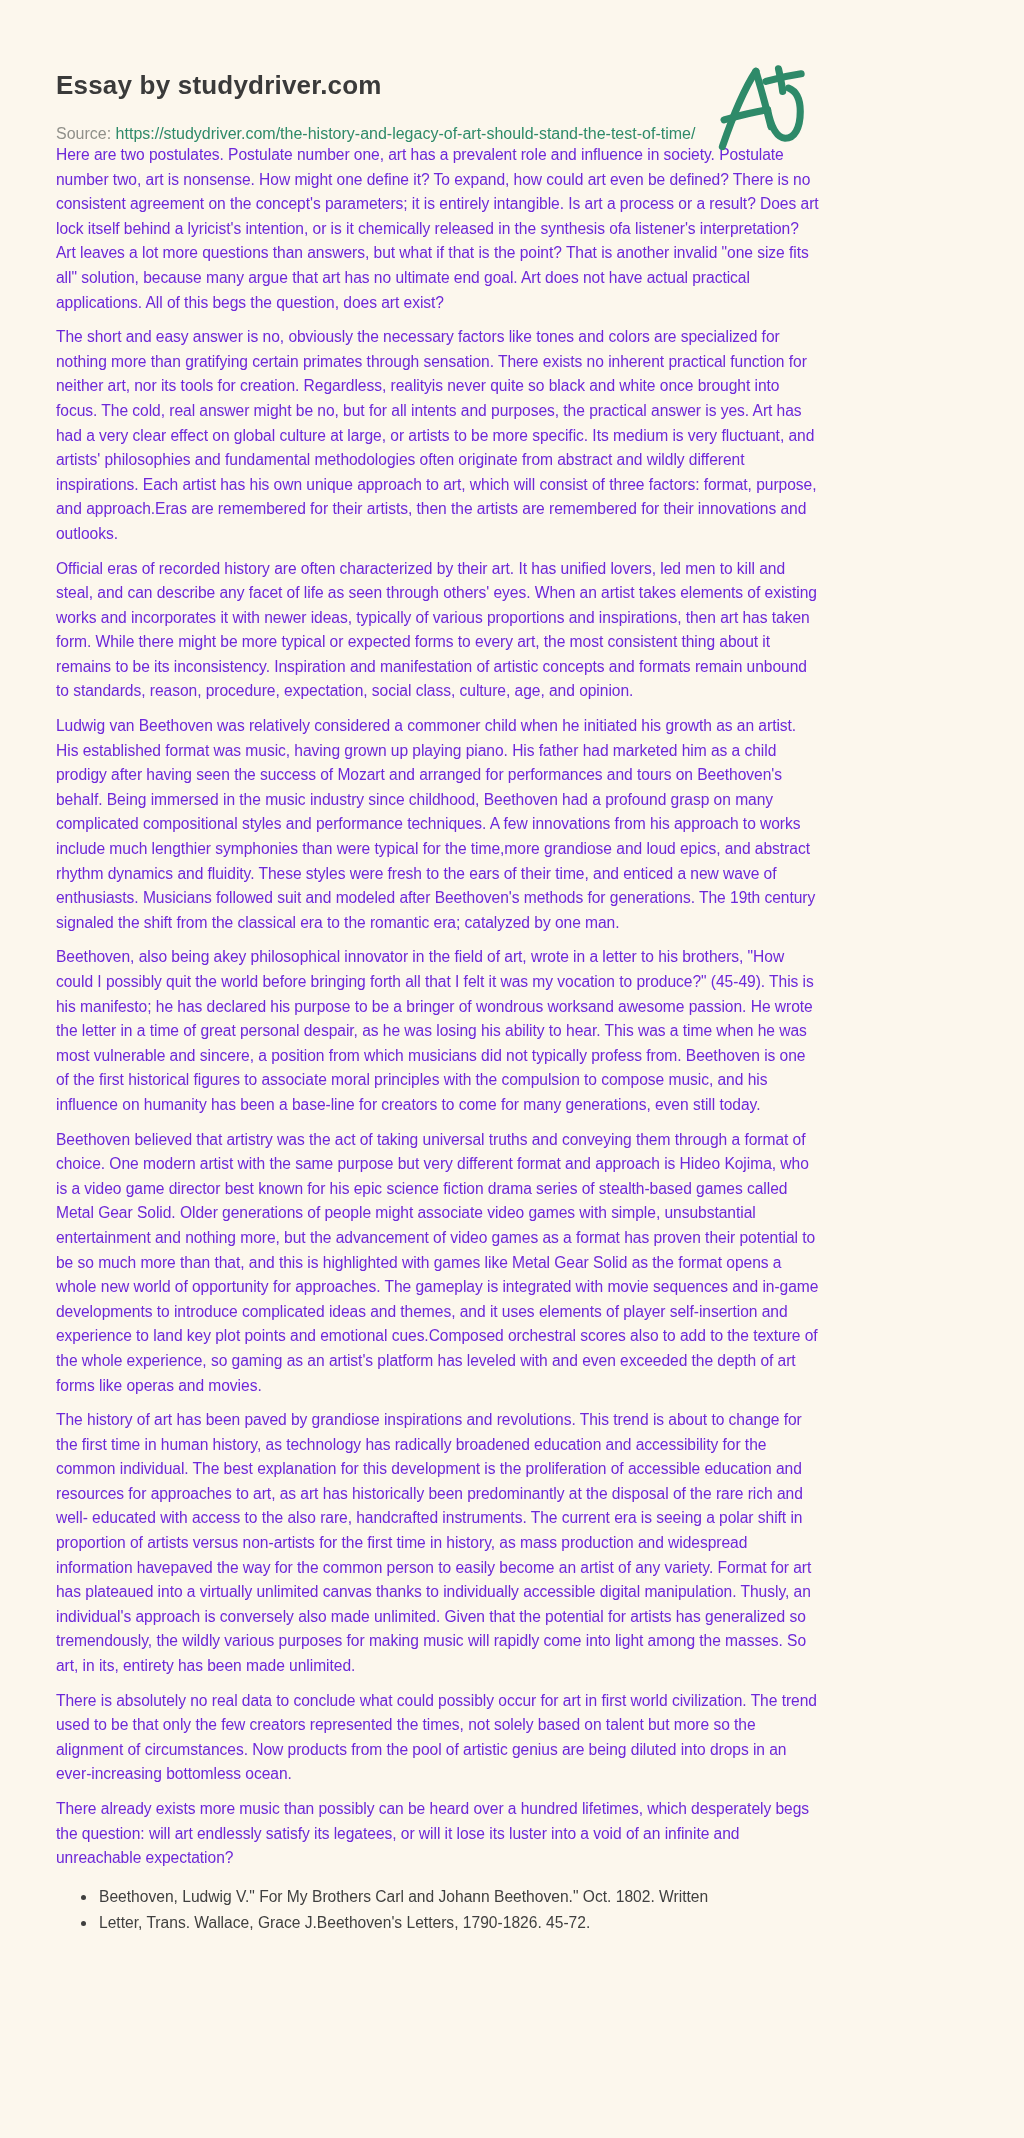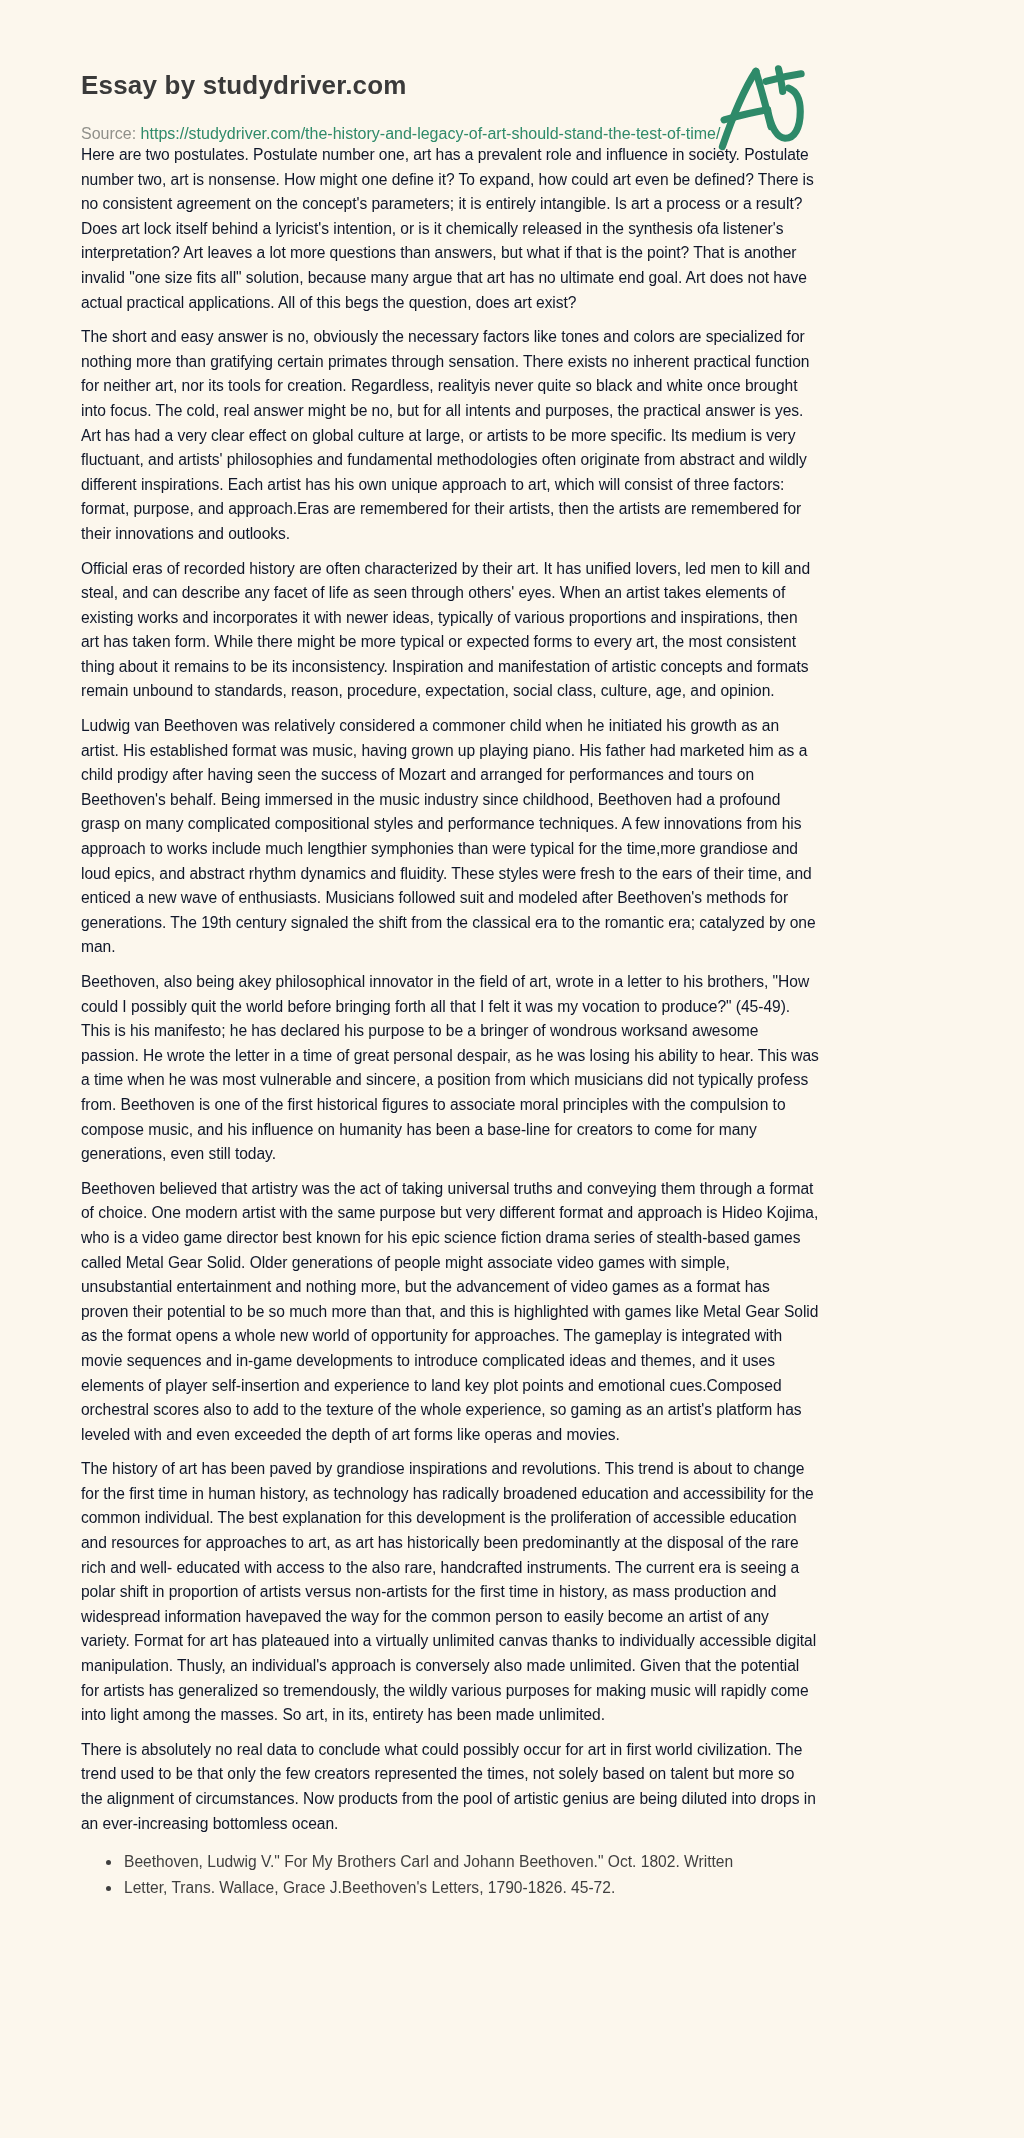--- a/index.html
+++ b/index.html
@@ -8,21 +8,21 @@
     background: #fcf7ed;
     font-family: "Liberation Sans", sans-serif;
   }
   body {
     width: 1024px;
     min-height: 2138px;
     position: relative;
   }
   .container {
     position: relative;
-    padding: 70px 89px 16px 81px; 
+    padding: 70px 89px 16px 56px; 
     box-sizing: border-box;
     width: 908px;
   }
   .byline {
     margin: 0;
     font-size: 26px;
     font-weight: bold;
     color: #3a3a3a;
     letter-spacing: 0.2px;
   }
@@ -48,21 +48,21 @@
     font-size: 27px;
     line-height: 37px;
     font-weight: bold;
     color: #1c1c1c;
     letter-spacing: 0.1px;
   }
   .essay p.body-par {
     margin: 0 0 10px 0;
     font-size: 15.6px;
     line-height: 24.6px;
-    color: #0f172a;
+    color: #6d28d9;
     letter-spacing: -0.05px;
   }
   .works-cited-heading {
     margin: 30px 0 0 0;
     font-size: 15.6px;
     line-height: 24.6px;
     color: #3f3f3f;
   }
   .works-cited-list {
     margin: 13px 0 0 0;
@@ -106,20 +106,21 @@
   <main class="essay">
 
     <p class="body-par">Here are two postulates. Postulate number one, art has a prevalent role and influence in society. Postulate number two, art is nonsense. How might one define it? To expand, how could art even be defined? There is no consistent agreement on the concept's parameters; it is entirely intangible. Is art a process or a result? Does art lock itself behind a lyricist's intention, or is it chemically released in the synthesis ofa listener's interpretation? Art leaves a lot more questions than answers, but what if that is the point? That is another invalid "one size fits all" solution, because many argue that art has no ultimate end goal. Art does not have actual practical applications. All of this begs the question, does art exist?</p>
     <p class="body-par">The short and easy answer is no, obviously the necessary factors like tones and colors are specialized for nothing more than gratifying certain primates through sensation. There exists no inherent practical function for neither art, nor its tools for creation. Regardless, realityis never quite so black and white once brought into focus. The cold, real answer might be no, but for all intents and purposes, the practical answer is yes. Art has had a very clear effect on global culture at large, or artists to be more specific. Its medium is very fluctuant, and artists' philosophies and fundamental methodologies often originate from abstract and wildly different inspirations. Each artist has his own unique approach to art, which will consist of three factors: format, purpose, and approach.Eras are remembered for their artists, then the artists are remembered for their innovations and outlooks.</p>
     <p class="body-par">Official eras of recorded history are often characterized by their art. It has unified lovers, led men to kill and steal, and can describe any facet of life as seen through others' eyes. When an artist takes elements of existing works and incorporates it with newer ideas, typically of various proportions and inspirations, then art has taken form. While there might be more typical or expected forms to every art, the most consistent thing about it remains to be its inconsistency. Inspiration and manifestation of artistic concepts and formats remain unbound to standards, reason, procedure, expectation, social class, culture, age, and opinion.</p>
     <p class="body-par">Ludwig van Beethoven was relatively considered a commoner child when he initiated his growth as an artist. His established format was music, having grown up playing piano. His father had marketed him as a child prodigy after having seen the success of Mozart and arranged for performances and tours on Beethoven's behalf. Being immersed in the music industry since childhood, Beethoven had a profound grasp on many complicated compositional styles and performance techniques. A few innovations from his approach to works include much lengthier symphonies than were typical for the time,more grandiose and loud epics, and abstract rhythm dynamics and fluidity. These styles were fresh to the ears of their time, and enticed a new wave of enthusiasts. Musicians followed suit and modeled after Beethoven's methods for generations. The 19th century signaled the shift from the classical era to the romantic era; catalyzed by one man.</p>
     <p class="body-par">Beethoven, also being akey philosophical innovator in the field of art, wrote in a letter to his brothers, "How could I possibly quit the world before bringing forth all that I felt it was my vocation to produce?" (45-49). This is his manifesto; he has declared his purpose to be a bringer of wondrous worksand awesome passion. He wrote the letter in a time of great personal despair, as he was losing his ability to hear. This was a time when he was most vulnerable and sincere, a position from which musicians did not typically profess from. Beethoven is one of the first historical figures to associate moral principles with the compulsion to compose music, and his influence on humanity has been a base-line for creators to come for many generations, even still today.</p>
     <p class="body-par">Beethoven believed that artistry was the act of taking universal truths and conveying them through a format of choice. One modern artist with the same purpose but very different format and approach is Hideo Kojima, who is a video game director best known for his epic science fiction drama series of stealth-based games called Metal Gear Solid. Older generations of people might associate video games with simple, unsubstantial entertainment and nothing more, but the advancement of video games as a format has proven their potential to be so much more than that, and this is highlighted with games like Metal Gear Solid as the format opens a whole new world of opportunity for approaches. The gameplay is integrated with movie sequences and in-game developments to introduce complicated ideas and themes, and it uses elements of player self-insertion and experience to land key plot points and emotional cues.Composed orchestral scores also to add to the texture of the whole experience, so gaming as an artist's platform has leveled with and even exceeded the depth of art forms like operas and movies.</p>
     <p class="body-par">The history of art has been paved by grandiose inspirations and revolutions. This trend is about to change for the first time in human history, as technology has radically broadened education and accessibility for the common individual. The best explanation for this development is the proliferation of accessible education and resources for approaches to art, as art has historically been predominantly at the disposal of the rare rich and well- educated with access to the also rare, handcrafted instruments. The current era is seeing a polar shift in proportion of artists versus non-artists for the first time in history, as mass production and widespread information havepaved the way for the common person to easily become an artist of any variety. Format for art has plateaued into a virtually unlimited canvas thanks to individually accessible digital manipulation. Thusly, an individual's approach is conversely also made unlimited. Given that the potential for artists has generalized so tremendously, the wildly various purposes for making music will rapidly come into light among the masses. So art, in its, entirety has been made unlimited.</p>
     <p class="body-par">There is absolutely no real data to conclude what could possibly occur for art in first world civilization. The trend used to be that only the few creators represented the times, not solely based on talent but more so the alignment of circumstances. Now products from the pool of artistic genius are being diluted into drops in an ever-increasing bottomless ocean.</p>
+    <p class="body-par">There already exists more music than possibly can be heard over a hundred lifetimes, which desperately begs the question: will art endlessly satisfy its legatees, or will it lose its luster into a void of an infinite and unreachable expectation?</p>
 
 
     <ul class="works-cited-list">
       <li>Beethoven, Ludwig V." For My Brothers Carl and Johann Beethoven." Oct. 1802. Written</li>
       <li>Letter, Trans. Wallace, Grace J.Beethoven's Letters, 1790-1826. 45-72.</li>
     </ul>
   </main>
 
 </div>
 

